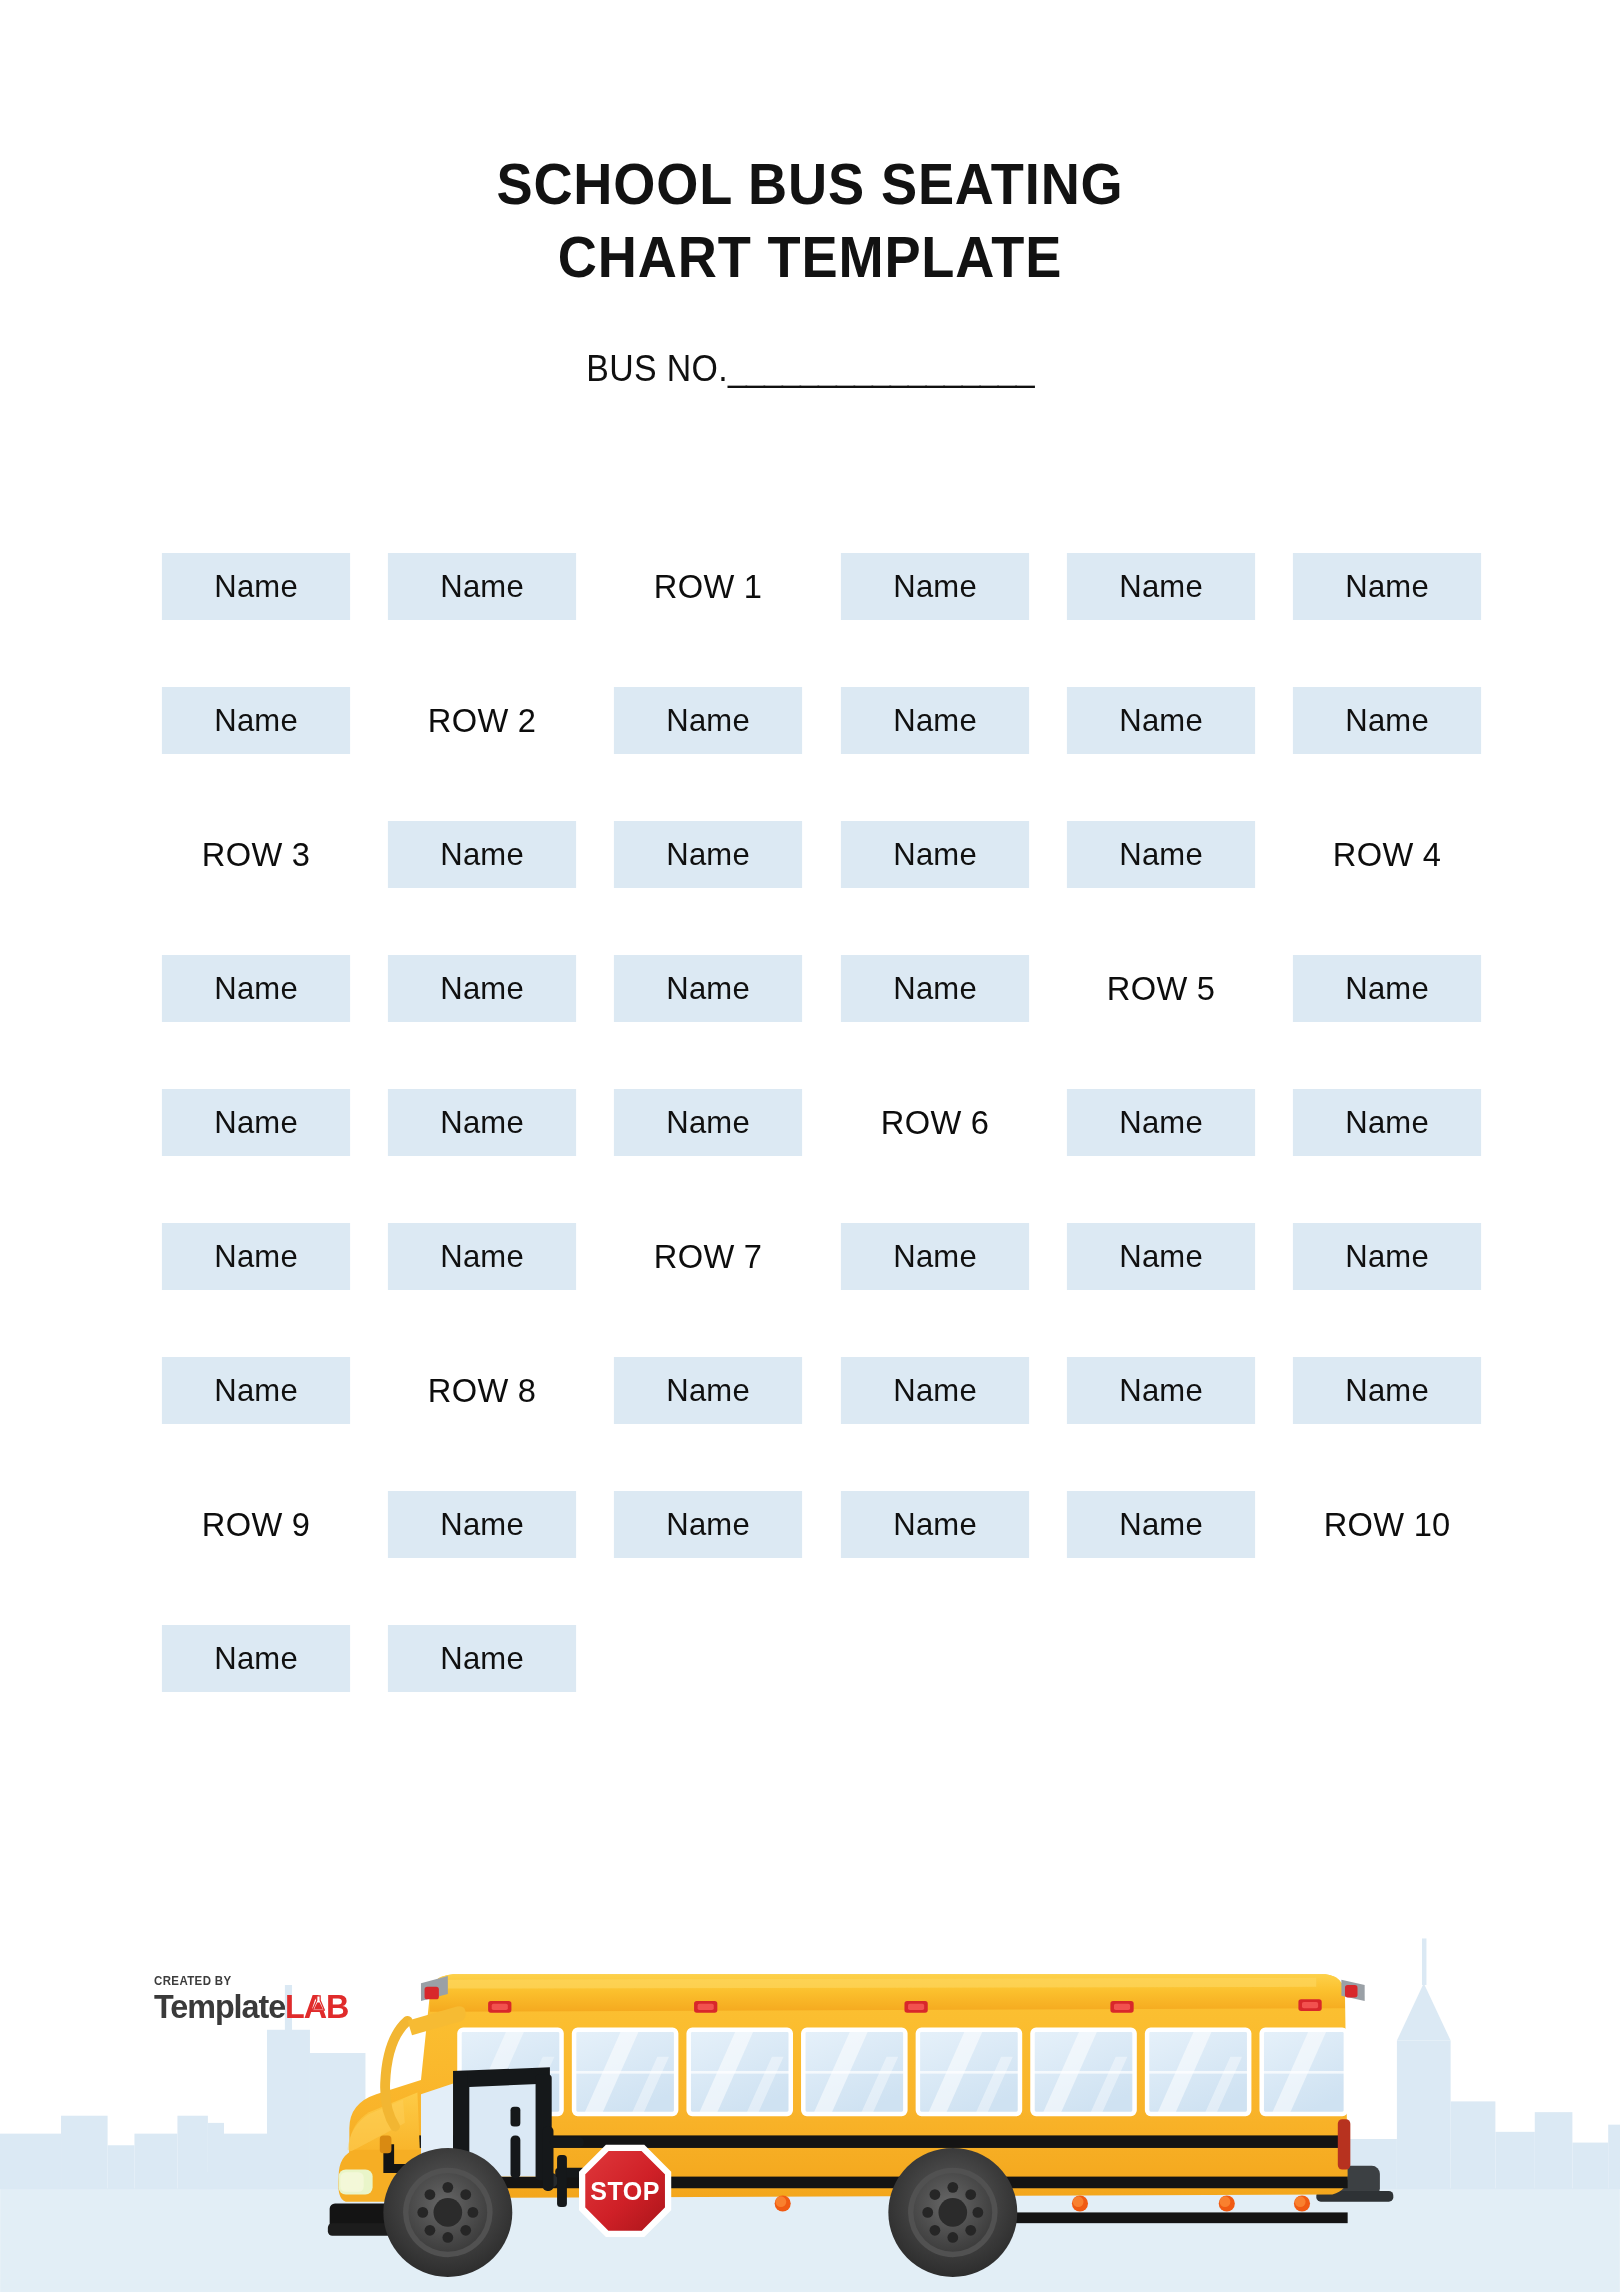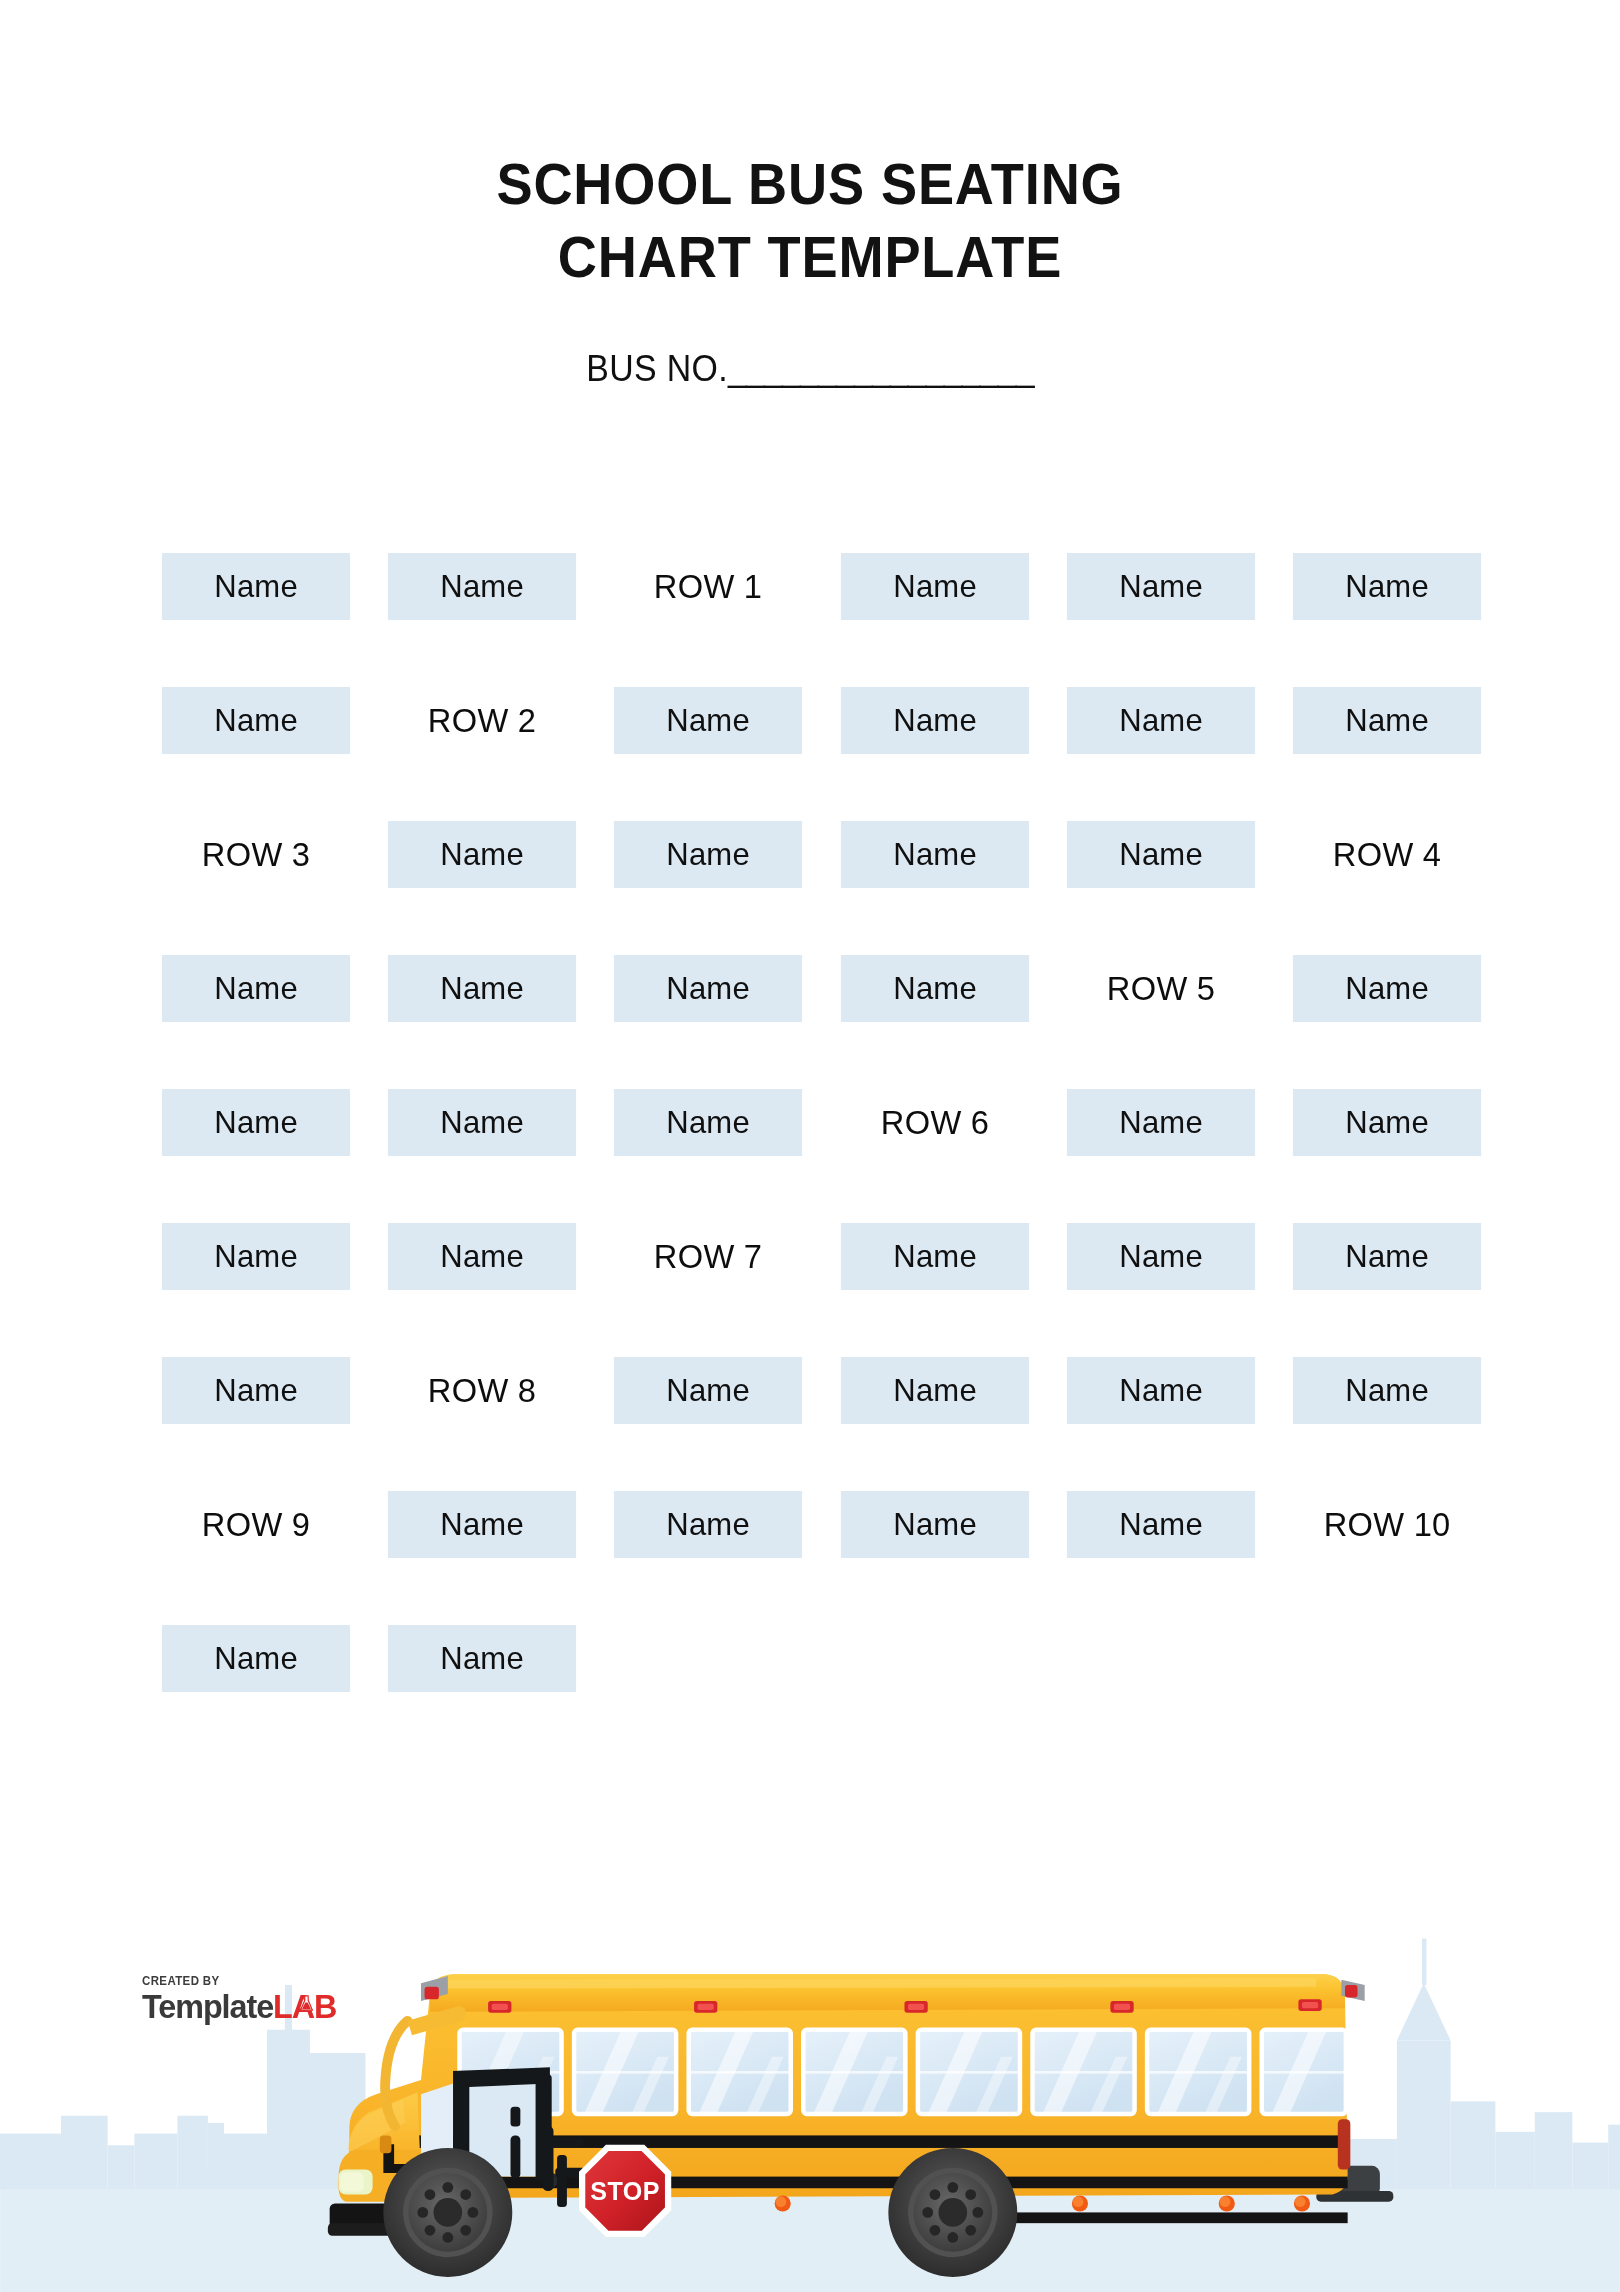--- a/index.html
+++ b/index.html
@@ -91,21 +91,21 @@
     width: 1620px;
     height: 385px;
     overflow: hidden;
     text-align: right;
   }
   .scene svg { display: block; width: 1620px; height: 385px; }
 
   
   .logo {
     position: absolute;
-    left: 142px;
+    left: 154px;
     top: 1975px;
     line-height: 1;
     user-select: none;
   }
   .logo-created {
     font-family: "Liberation Sans", sans-serif;
     font-weight: bold;
     font-size: 12.5px;
     letter-spacing: 0.4px;
     color: #3c3c3c;

